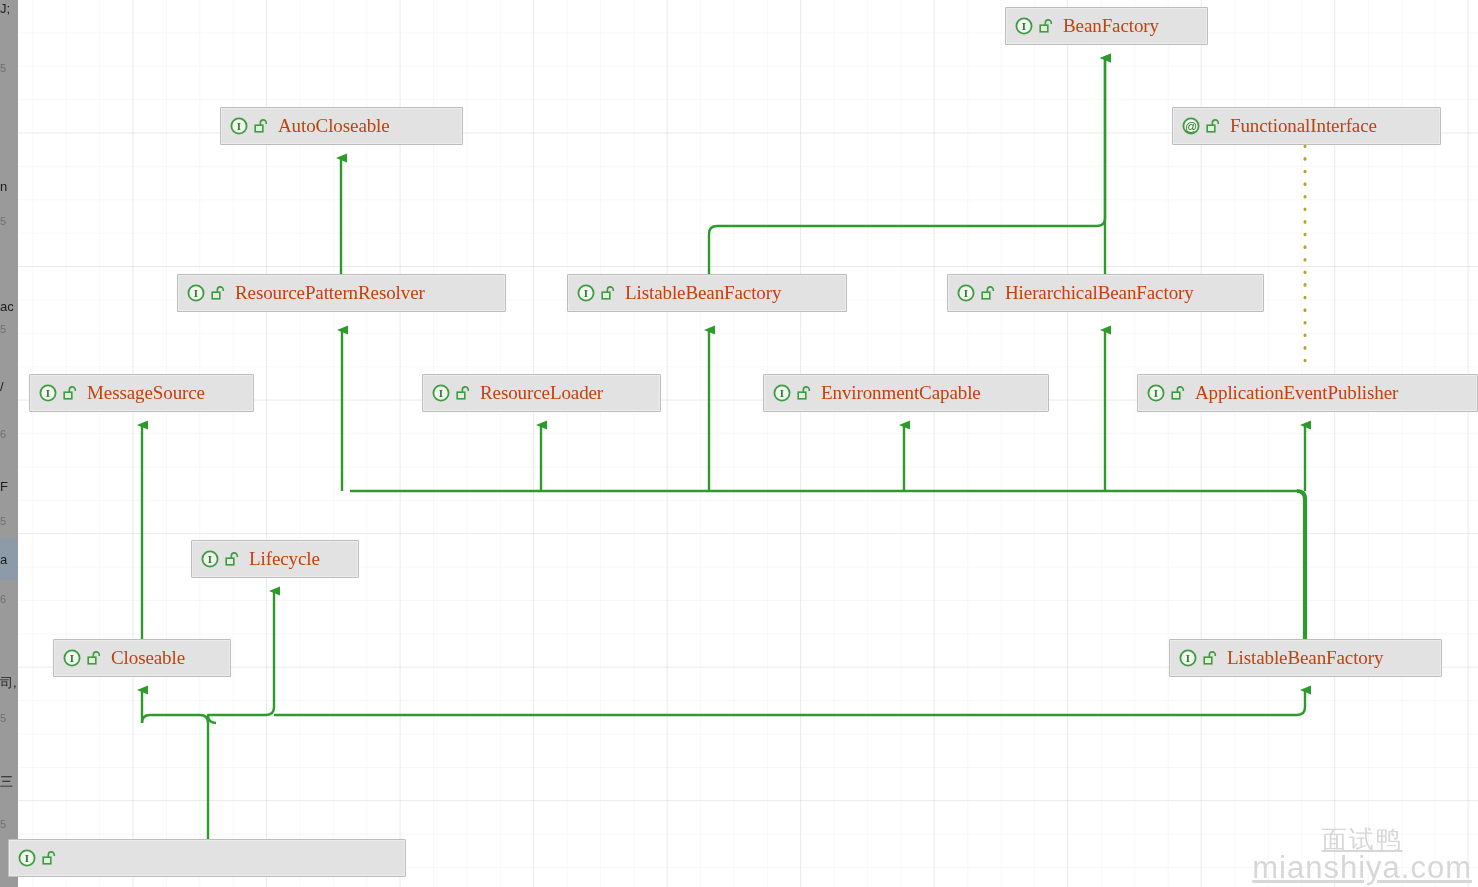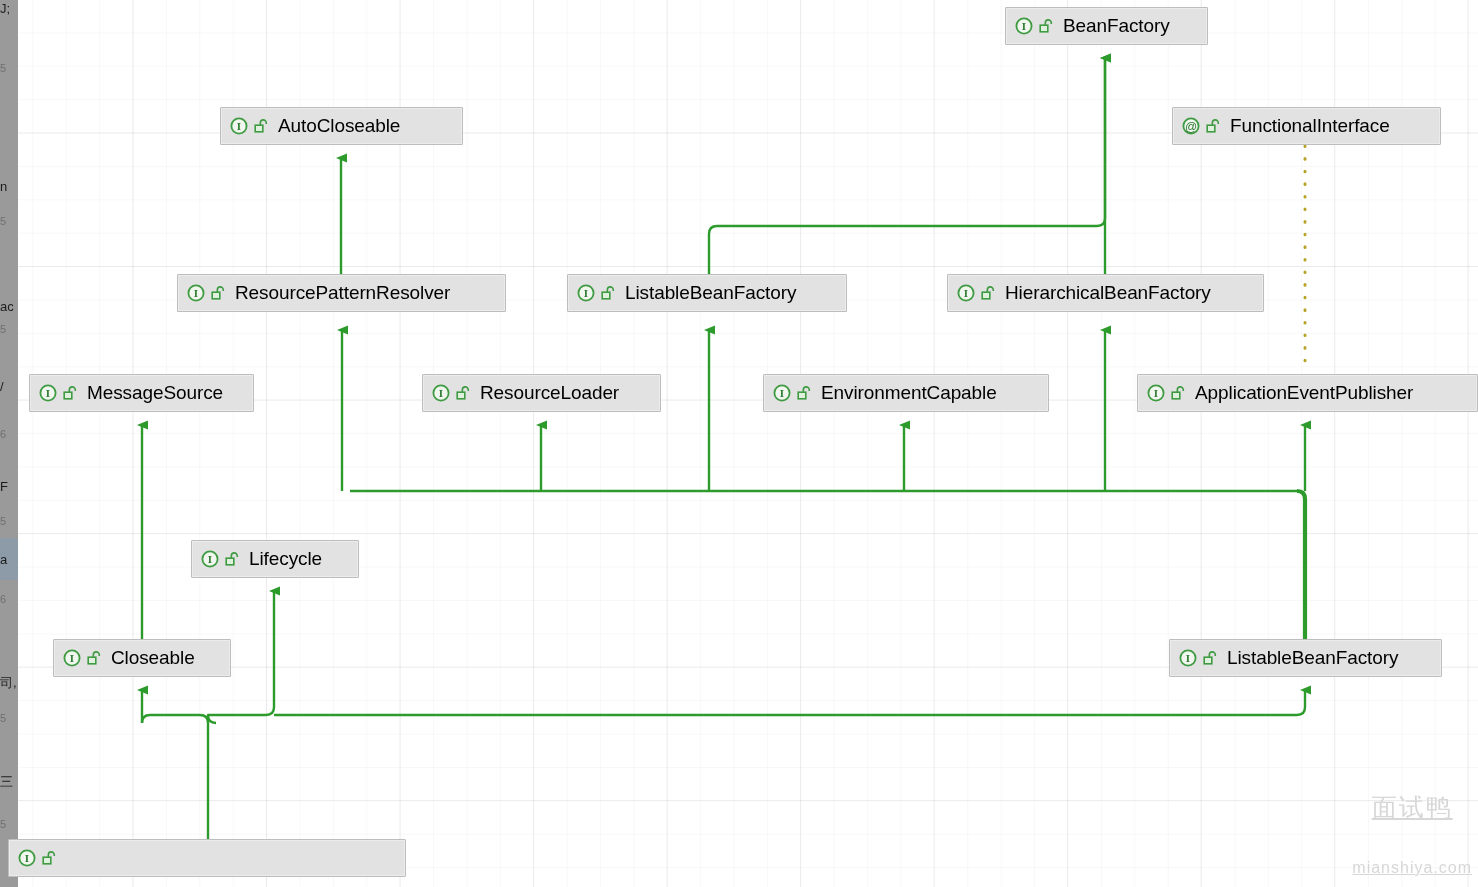--- a/index.html
+++ b/index.html
@@ -49,30 +49,30 @@
   }
   .node .ico{
     flex:0 0 auto;display:inline-flex;align-items:center;
     margin-right:5px;
   }
   .node .lock{
     flex:0 0 auto;display:inline-flex;align-items:center;
     margin-right:9px;
   }
   .node .lbl{
-    font-size:19px;color:#000000;white-space:nowrap;
-    font-family:Liberation Sans, sans-serif;
+    font-size:19px;color:#c2410c;white-space:nowrap;
+    font-family:Liberation Serif, serif;
     letter-spacing:-0.1px;
   }
   .watermark{
     position:absolute;right:6px;bottom:4px;text-align:center;
     color:#d7d7d7;pointer-events:none;user-select:none;text-decoration:underline;
   }
   .watermark .cn{font-size:25px;letter-spacing:2px;line-height:28px;}
-  .watermark .en{font-size:16px;line-height:30px;letter-spacing:1px;margin-top:32px;}
+  .watermark .en{font-size:31px;line-height:30px;letter-spacing:1px;}
 </style>
 </head>
 <body>
 
 <div id="stage">
 
   <svg id="edgelayer" viewBox="0 0 1478 887" width="1478" height="887" aria-hidden="true">
     <defs>
       <marker id="arrowGreen" markerWidth="16" markerHeight="16" refX="5.2" refY="6" orient="auto" markerUnits="userSpaceOnUse">
         <path d="M0.6,12 L5.2,1 L9.8,12 Z" fill="#2c9b2c"></path>

